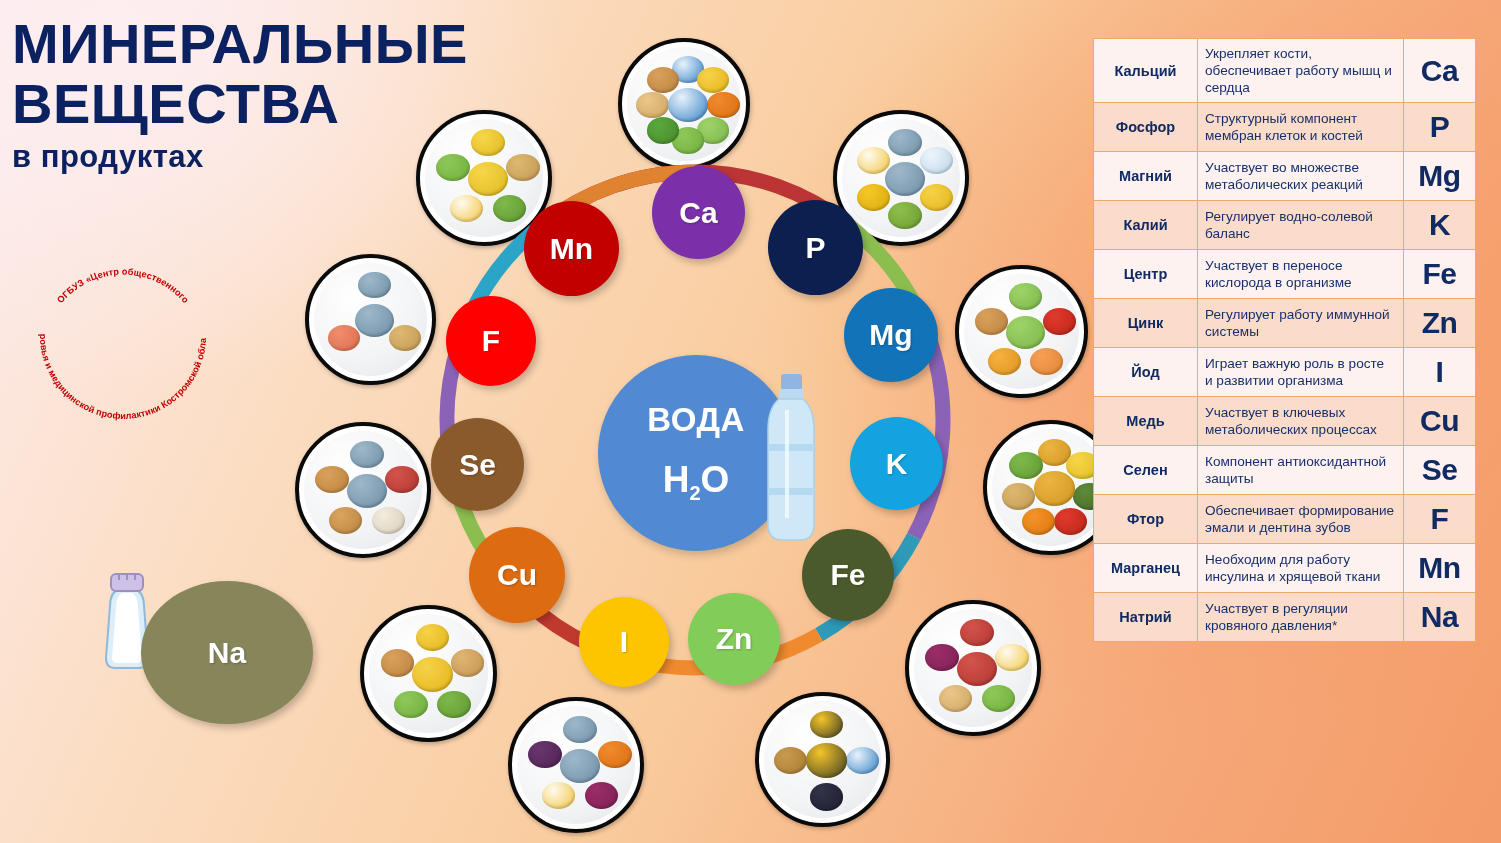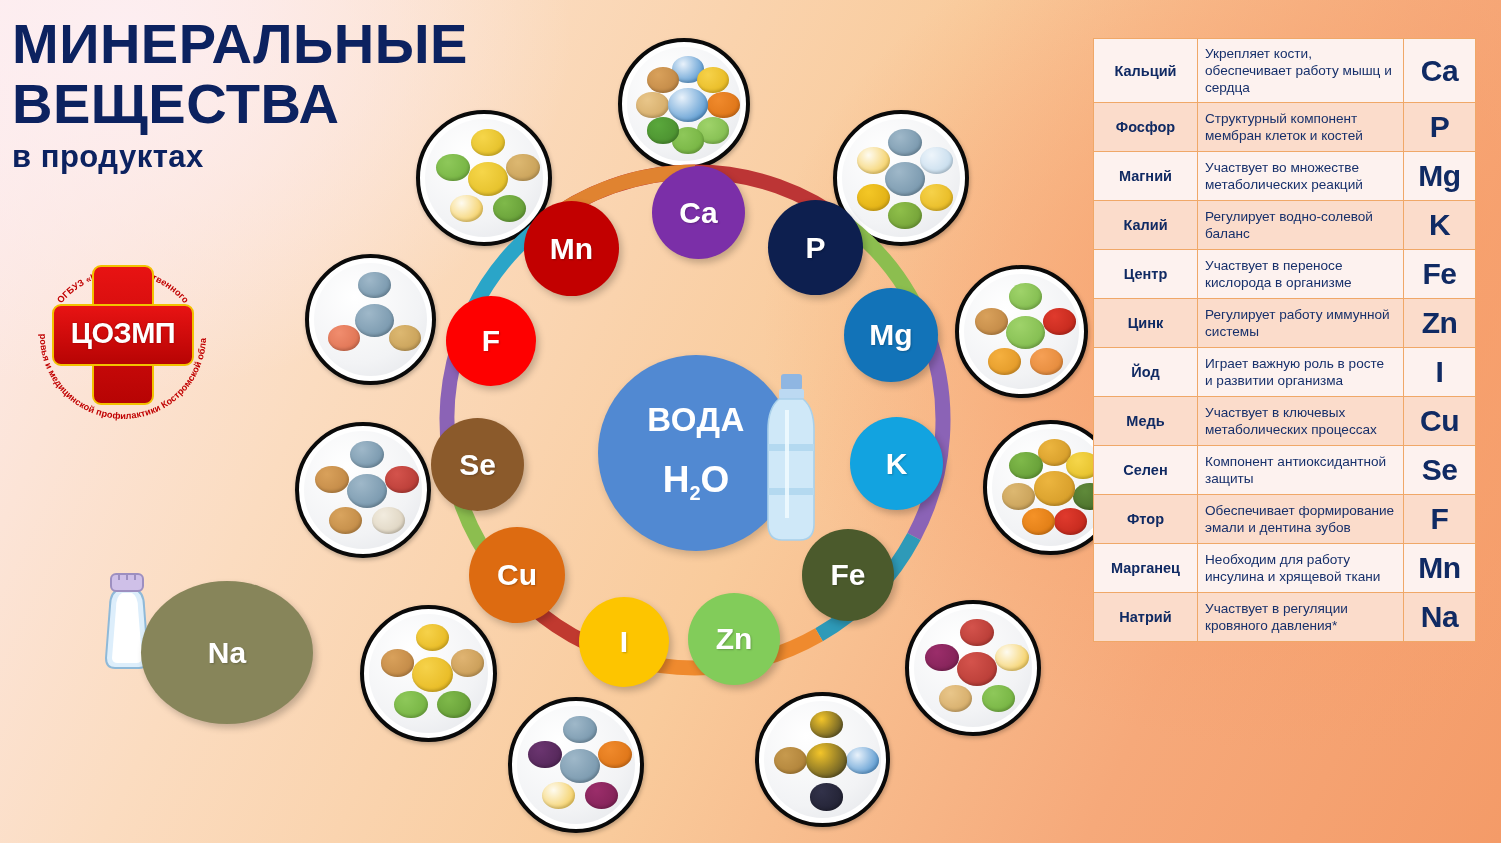--- a/index.html
+++ b/index.html
@@ -88,25 +88,20 @@
         <path id="arcTop" d="M 16,100 A 80,80 0 0 1 174,100"></path>
         <path id="arcBot" d="M 12,94 A 83,83 0 0 0 178,94"></path>
       </defs>
       <text>
         <textPath href="#arcTop" startOffset="50%" text-anchor="middle">ОГБУЗ «Центр общественного</textPath>
       </text>
       <text>
         <textPath href="#arcBot" startOffset="50%" text-anchor="middle">здоровья и медицинской профилактики Костромской области»</textPath>
       </text>
     </svg>
-    <div class="cross-wrap">
-      <div class="cross-v"></div>
-      <div class="cross-h"></div>
-      <div class="cross-label">ЦОЗМП</div>
-    </div>
   </div>
 
   <div id="food-layer">
       <div class="food" style="left: 618px; top: 38px; width: 132px; height: 132px;">
         <div class="plate"></div>
         <div class="fitem" style="left:49.83px;top:14.190000000000001px;width:32.339999999999996px;height:26.518799999999995px;background:radial-gradient(circle at 35% 30%, #e9f2fb, #2f7fc4);box-shadow:inset -1px -2px 3px rgba(0,0,0,.18);"></div>
         <div class="fitem" style="left:75.03128568148855px;top:24.628714318511445px;width:32.339999999999996px;height:26.518799999999995px;background:radial-gradient(circle at 35% 30%, #f6d24a, #e3b318);box-shadow:inset -1px -2px 3px rgba(0,0,0,.18);"></div>
         <div class="fitem" style="left:85.47px;top:49.83px;width:32.339999999999996px;height:26.518799999999995px;background:radial-gradient(circle at 35% 30%, #f08a2c, #d96f12);box-shadow:inset -1px -2px 3px rgba(0,0,0,.18);"></div>
         <div class="fitem" style="left:75.03128568148855px;top:75.03128568148855px;width:32.339999999999996px;height:26.518799999999995px;background:radial-gradient(circle at 35% 30%, #9fd36a, #7ab648);box-shadow:inset -1px -2px 3px rgba(0,0,0,.18);"></div>
         <div class="fitem" style="left:49.83px;top:85.47px;width:32.339999999999996px;height:26.518799999999995px;background:radial-gradient(circle at 35% 30%, #8ec85a, #6fae3c);box-shadow:inset -1px -2px 3px rgba(0,0,0,.18);"></div>

